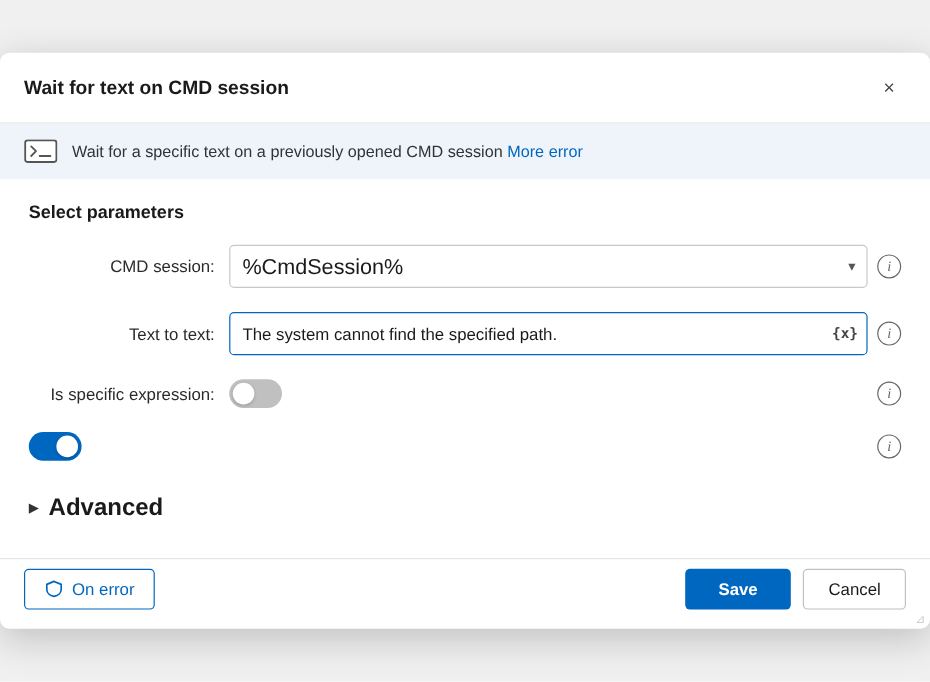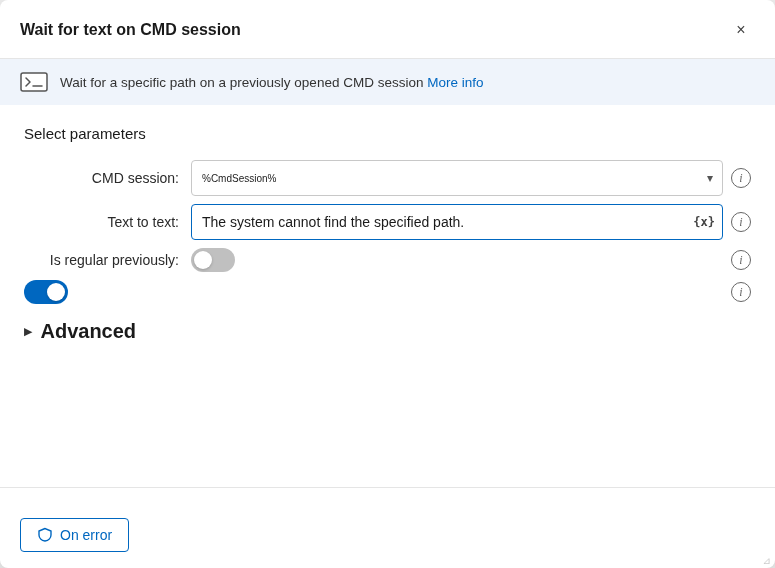--- a/index.html
+++ b/index.html
@@ -7,21 +7,21 @@
       font-family: 'Segoe UI', Arial, sans-serif;
       background: #f0f0f0;
       display: flex;
       align-items: center;
       justify-content: center;
       min-height: 100vh;
       font-size: 14px;
     }
     .dialog {
       width: 775px;
-      height: 568px;
+      height: 480px;
       background: #ffffff;
       border-radius: 8px;
       box-shadow: 0 8px 32px rgba(0,0,0,0.2);
       display: flex;
       flex-direction: column;
       overflow: hidden;
     }
     .title-bar {
       display: flex;
       align-items: center;
@@ -76,28 +76,28 @@
       color: #0067c0;
       text-decoration: none;
     }
     .content {
       flex: 1;
       padding: 20px 24px 10px 24px;
       overflow-y: auto;
     }
     .section-title {
       font-size: 15px;
-      font-weight: 400;
+      font-weight: 700;
       color: #1a1a1a;
       margin-bottom: 18px;
     }
     .field-row {
       display: flex;
       align-items: center;
-      margin-bottom: 8px;
+      margin-bottom: 20px;
       gap: 12px;
     }
     .field-label {
       width: 155px;
       flex-shrink: 0;
       font-size: 14px;
       color: #2a2a2a;
       text-align: right;
     }
     .field-control {
@@ -109,21 +109,21 @@
     .select-wrapper {
       flex: 1;
       position: relative;
     }
     .select-box {
       width: 100%;
       height: 36px;
       border: 1px solid #c8c8c8;
       border-radius: 4px;
       padding: 0 36px 0 10px;
-      font-size: 10px;
+      font-size: 18px;
       color: #1a1a1a;
       background: #fff;
       appearance: none;
       cursor: pointer;
     }
     .select-arrow {
       position: absolute;
       right: 10px;
       top: 50%;
       transform: translateY(-50%);
@@ -223,21 +223,21 @@
       color: #333;
     }
     .advanced-label {
       font-size: 20px;
       font-weight: 600;
       color: #1a1a1a;
     }
     .footer {
       display: flex;
       justify-content: space-between;
-      padding: 30px 20px 16px 20px;
+      padding: 8px 20px 16px 20px;
       border-top: 1px solid #e5e5e5;
       flex-shrink: 0;
     }
     .on-error-btn {
       display: flex;
       align-items: center;
       gap: 7px;
       padding: 8px 16px;
       border: 1.5px solid #0067c0;
       border-radius: 4px;
@@ -292,22 +292,22 @@
 
   <div class="info-banner">
     <div class="info-banner-icon">
       <svg viewBox="0 0 28 20" fill="none" xmlns="http://www.w3.org/2000/svg">
         <rect x="1" y="1" width="26" height="18" rx="2" stroke="#555" stroke-width="1.5" fill="#fff"></rect>
         <polyline points="6,6 10,10 6,14" stroke="#555" stroke-width="1.5" fill="none" stroke-linecap="round" stroke-linejoin="round"></polyline>
         <line x1="13" y1="14" x2="22" y2="14" stroke="#555" stroke-width="1.5" stroke-linecap="round"></line>
       </svg>
     </div>
     <div class="info-banner-text">
-      <span>Wait for a specific path on a previously opened CMD session</span>
-      <a href="#">More info</a>
+      <span>Wait for a specific text on a previously opened CMD session</span>
+      <a href="#">More error</a>
     </div>
   </div>
 
   <div class="content">
     <div class="section-title">Select parameters</div>
 
     <div class="field-row">
       <div class="field-label">CMD session:</div>
       <div class="field-control">
         <div class="select-wrapper">
@@ -325,21 +325,21 @@
       <div class="field-control">
         <div class="text-input-wrapper">
           <input type="text" class="text-input" value="The system cannot find the specified path." style="">
           <button class="var-btn">{x}</button>
         </div>
         <div class="info-icon">i</div>
       </div>
     </div>
 
     <div class="field-row">
-      <div class="field-label">Is regular previously:</div>
+      <div class="field-label">Is specific expression:</div>
       <div class="field-control">
         <label class="toggle-switch">
           <input type="checkbox" id="toggle-regex" style="">
           <div class="toggle-track" id="track-regex">
             <div class="toggle-thumb"></div>
           </div>
         </label>
         <div style="flex:1;"></div>
         <div class="info-icon">i</div>
       </div>
@@ -364,16 +364,20 @@
     </div>
   </div>
 
   <div class="footer">
     <button class="on-error-btn">
       <svg width="16" height="16" viewBox="0 0 16 16" fill="none" xmlns="http://www.w3.org/2000/svg">
         <path d="M8 1.5L2 4v4c0 3 2.5 5.5 6 6 3.5-.5 6-3 6-6V4L8 1.5z" stroke="#0067c0" stroke-width="1.4" fill="none"></path>
       </svg>
       <span>On error</span>
     </button>
+    <div class="footer-actions">
+      <button class="save-btn">Save</button>
+      <button class="cancel-btn">Cancel</button>
+    </div>
   </div>
 
   <span class="resize-handle">⊿</span>
 </div>
 
 </body></html>

